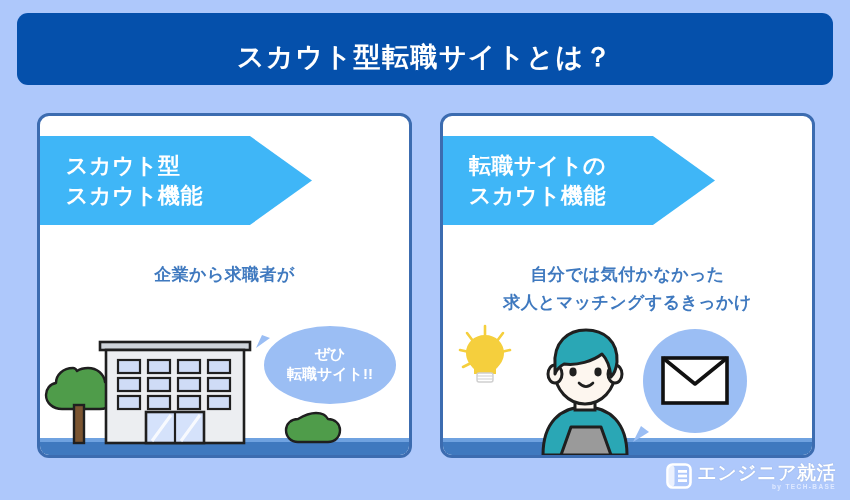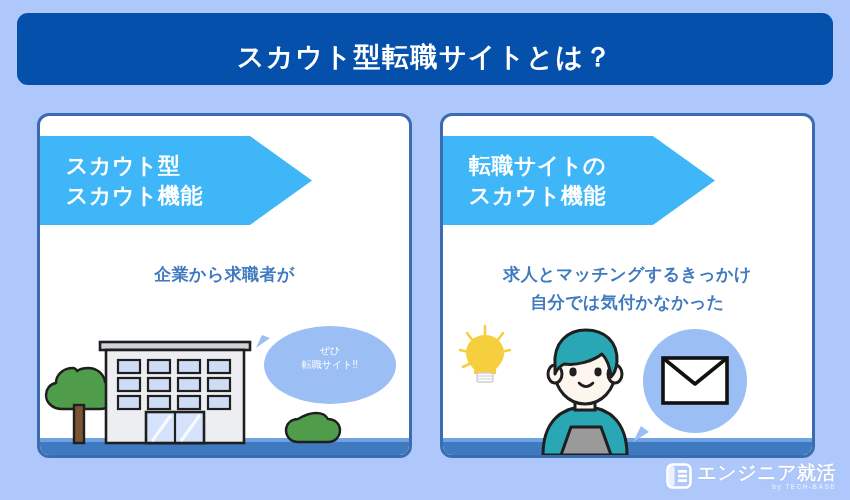--- a/index.html
+++ b/index.html
@@ -148,22 +148,22 @@
     letter-spacing: 1.4px;
     margin-top: 2px;
     white-space: nowrap;
   }
 
   
   .bubble-text {
     position: absolute;
     text-align: center;
     color: #ffffff;
-    font-weight: normal;
-    font-size: 10px;
+    font-weight: bold;
+    font-size: 15px;
     line-height: 1.35;
     white-space: nowrap;
   }
 </style>
 </head>
 <body>
 
 <div class="stage">
 
   <div class="title-bar">
@@ -236,22 +236,22 @@
   </div>
 
   <div class="card card-right">
 
     <div class="banner">
       <span class="banner-line">転職サイトの</span>
       <span class="banner-line">スカウト機能</span>
     </div>
 
     <div class="card-body">
+      <div class="body-line">自分では気付かなかった</div>
       <div class="body-line">求人とマッチングするきっかけ</div>
-      <div class="body-line">自分では気付かなかった</div>
     </div>
 
     <div class="illus">
       <svg width="369" height="135" viewBox="0 0 369 135">
 
         <rect x="0" y="120" width="369" height="15" fill="#3f79bf"></rect>
         <rect x="0" y="118" width="369" height="4" fill="#6fa2e0"></rect>
 
         <g>
           <g stroke="#f5cf3d" stroke-width="2.6" stroke-linecap="round">

